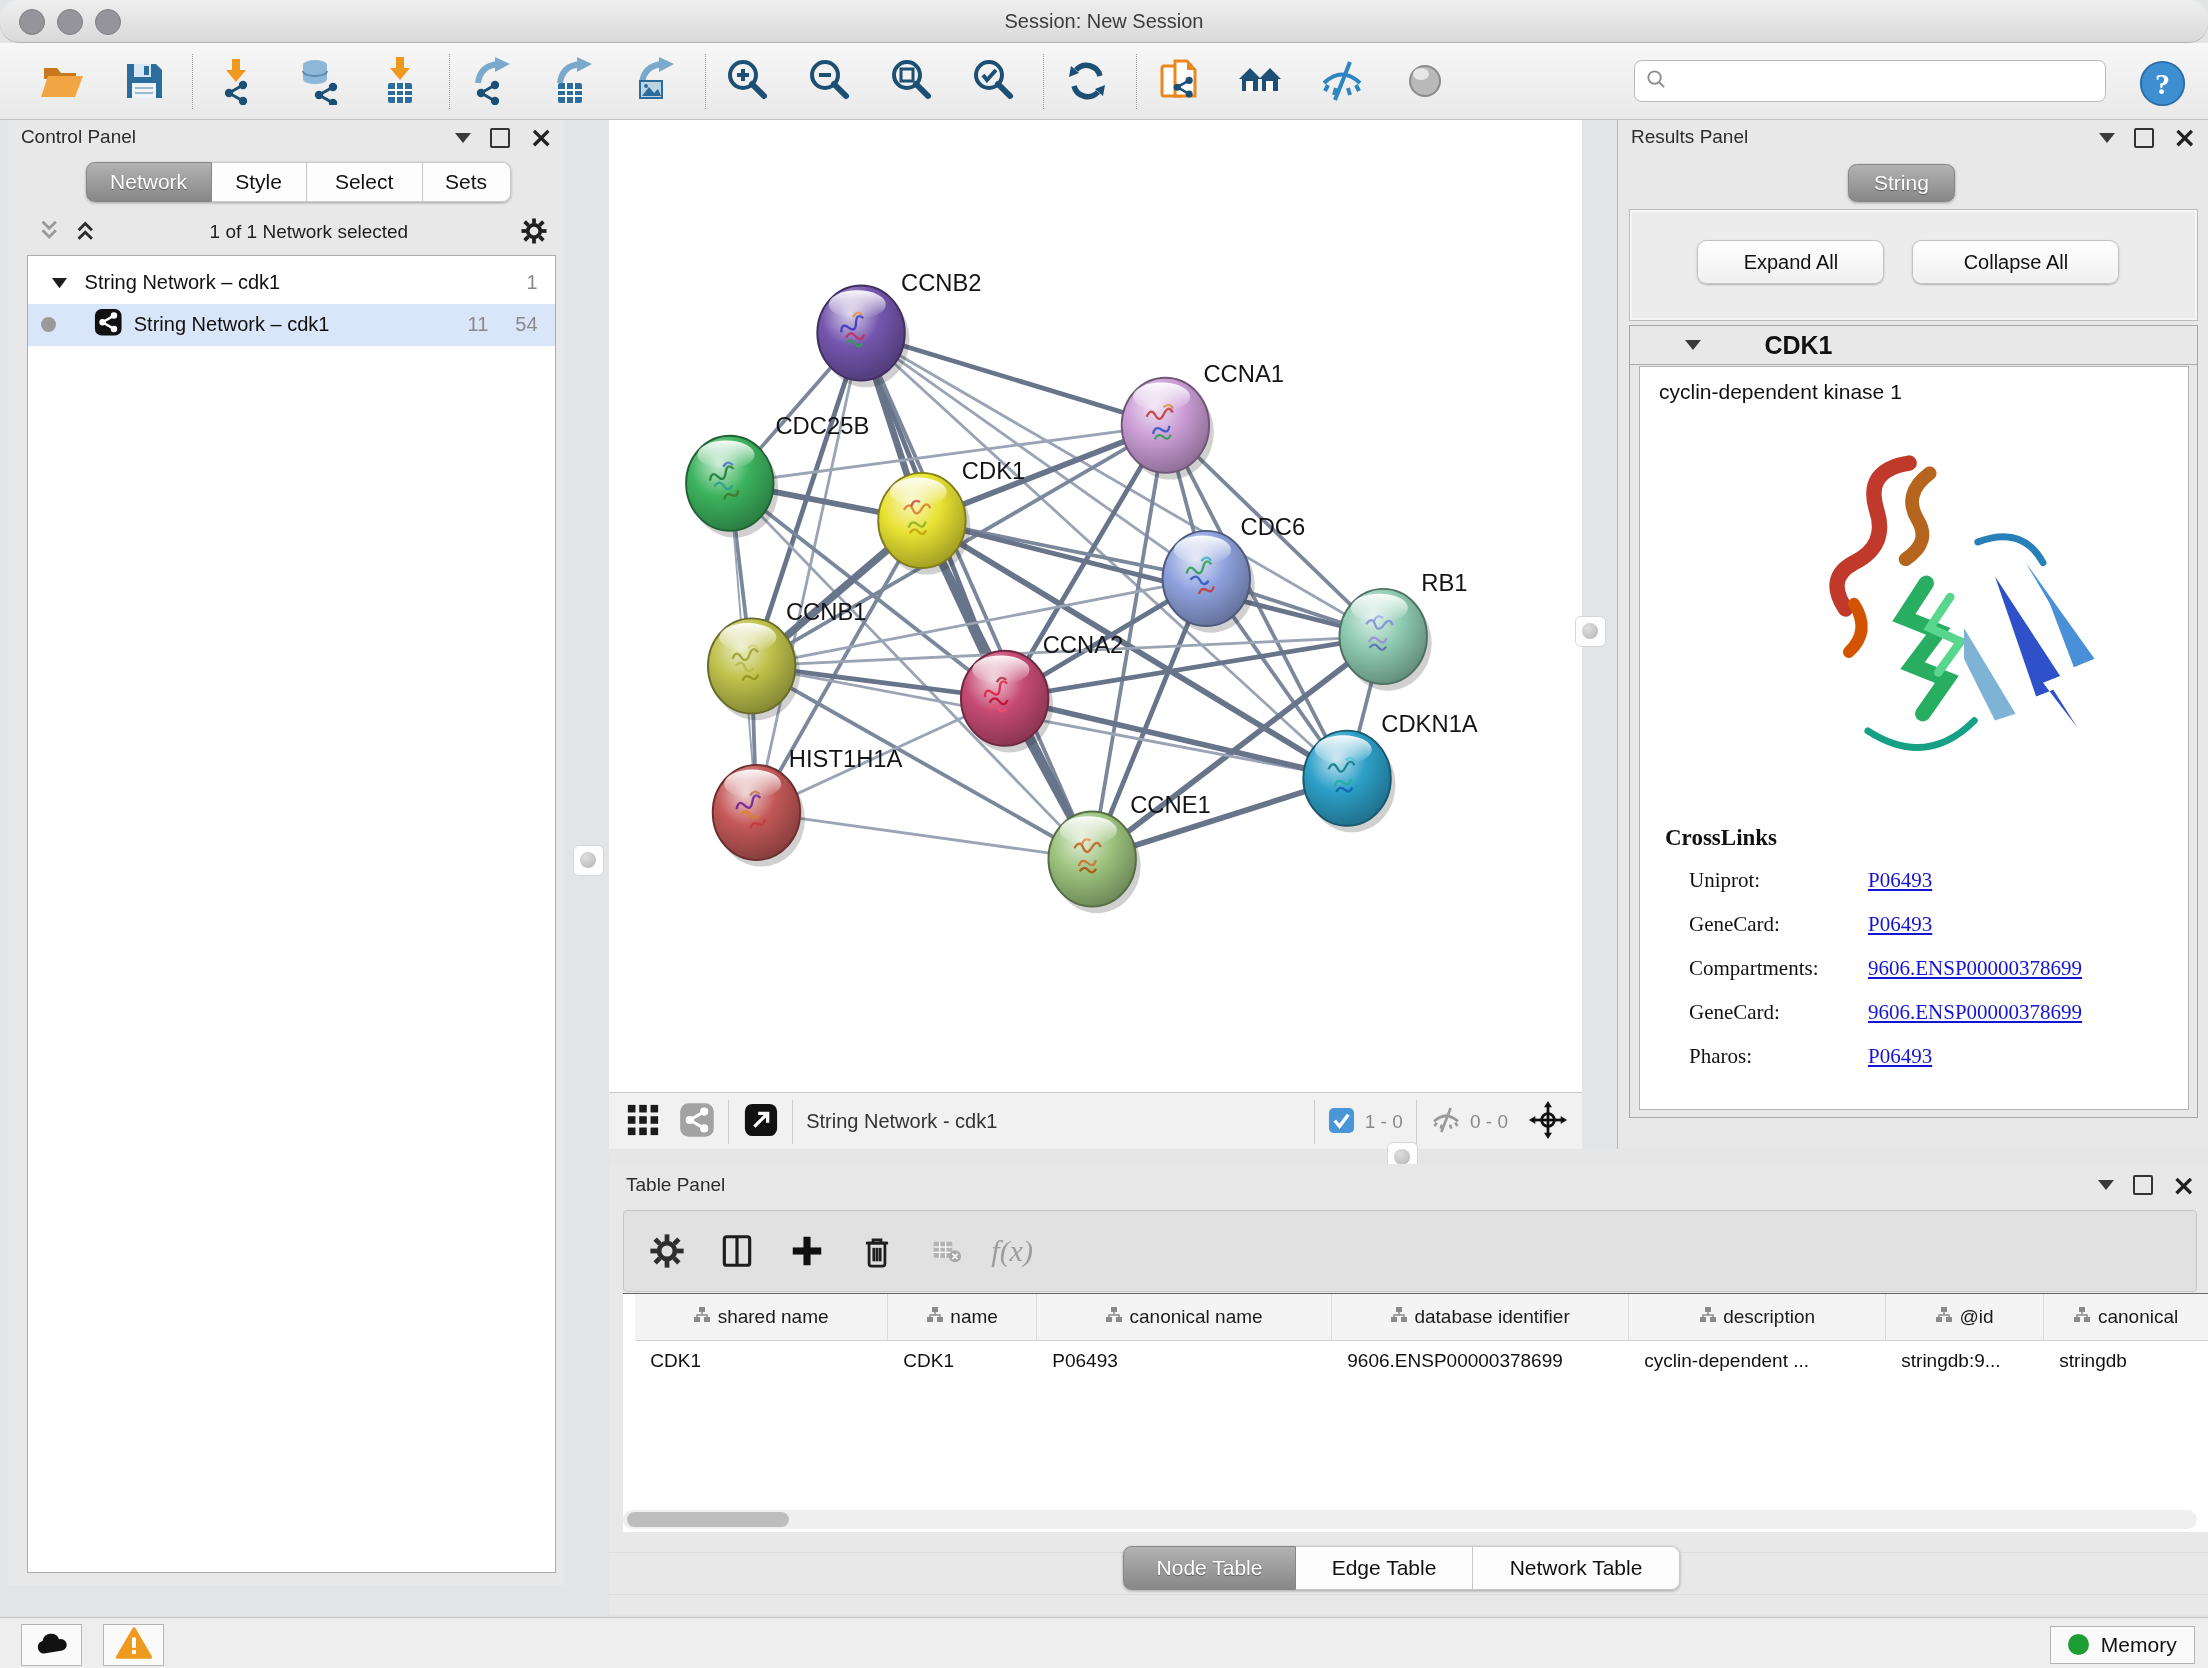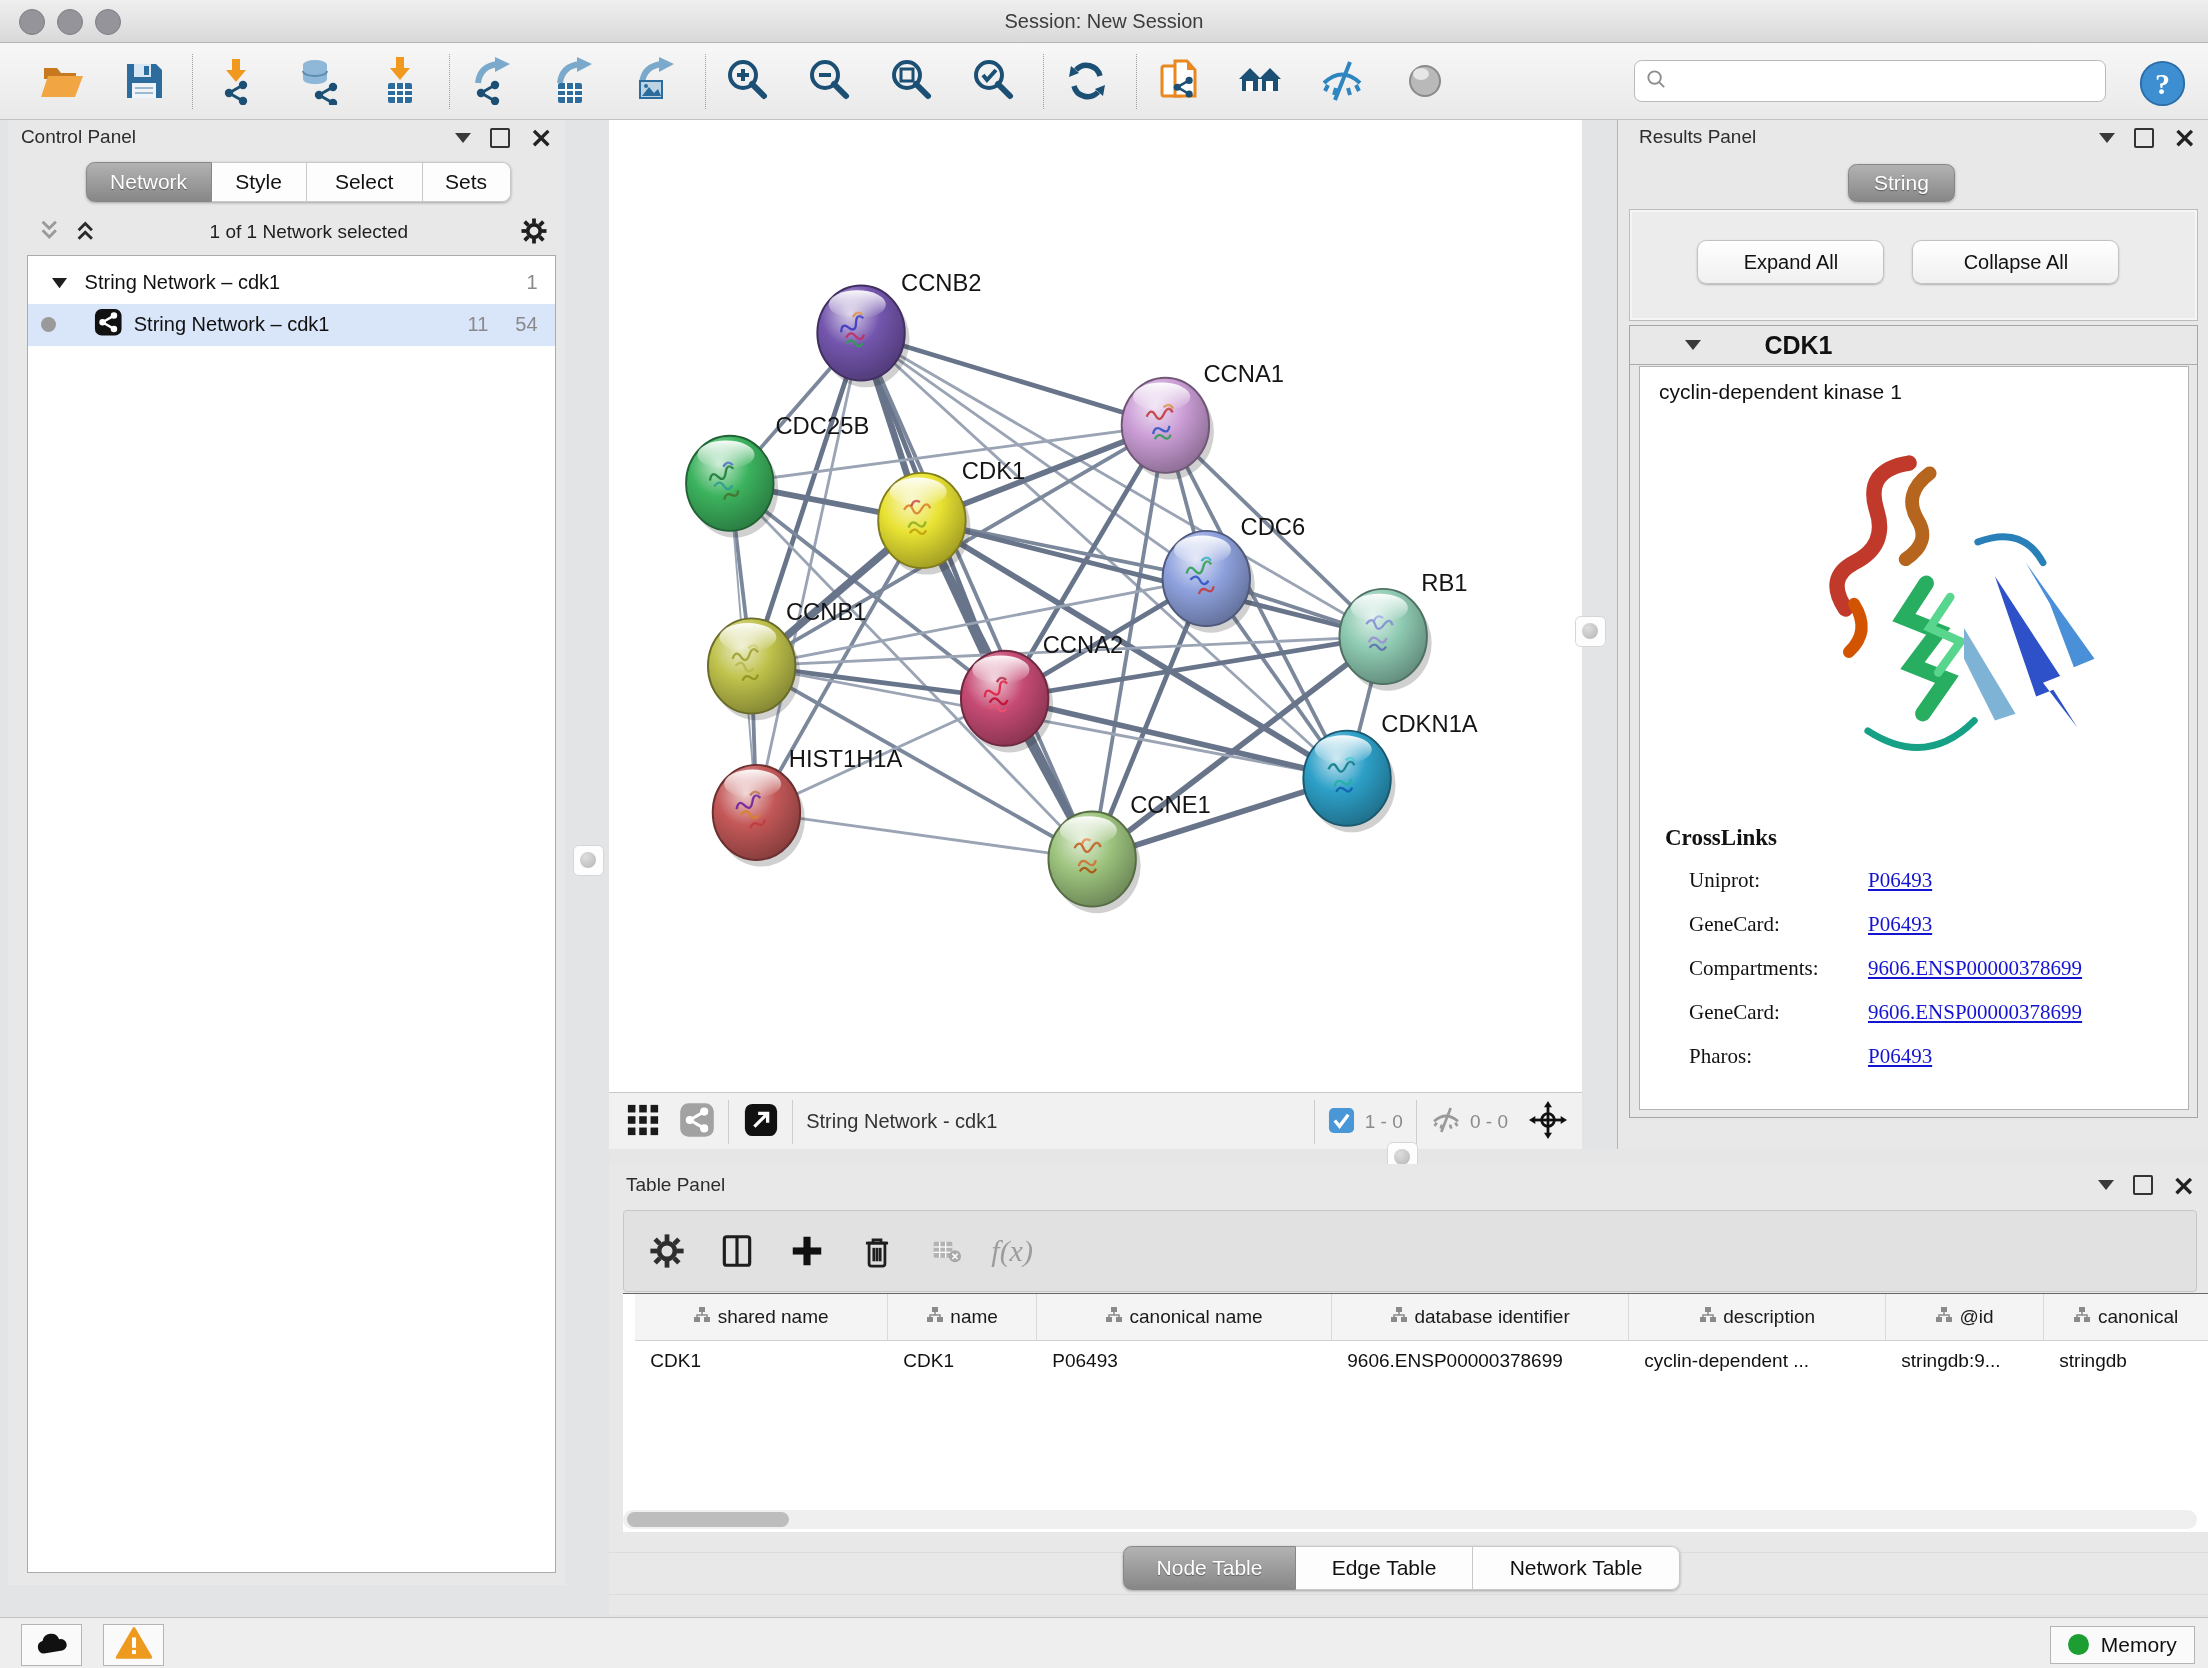--- a/index.html
+++ b/index.html
@@ -1,21 +1,21 @@
 <!DOCTYPE html>
 <html style="font-size:15px"><head>
 <meta charset="utf-8">
 <style>
   html,body{margin:0;padding:0;background:#dfe2e6;font-family:"Liberation Sans",sans-serif;}
   #window{position:relative;width:2208px;height:1668px;background:#e3e4e6;overflow:hidden;
           -webkit-font-smoothing:antialiased;}
   .abs{position:absolute;}
   
   #titlebar{left:0;top:0;width:2208px;height:42px;background:linear-gradient(#efefef,#d9d9d9);
-            border-bottom:1px solid #b3b3b3;}
+            border-bottom:1px solid #b3b3b3;border-radius:19px;}
   .tlight{position:absolute;top:8.6px;width:24px;height:24px;border-radius:50%;
           background:#94949a;border:1px solid #7d7d83;}
   #win-title{position:absolute;left:0;top:0;width:100%;height:42px;line-height:42px;text-align:center;
              font-size:20px;color:#3c3c3c;}
   
   #toolbar{left:0;top:43px;width:2208px;height:77px;background:linear-gradient(#f7f7f7,#e9e9e9);
            border-bottom:1px solid #c2c2c2;display:flex;align-items:center;padding-left:34px;box-sizing:border-box;}
   .btn-icon{width:55px;height:59px;display:flex;align-items:center;justify-content:center;flex:none;margin-right:27px;}
   .vdiv{flex:none;width:0;height:55px;border-left:1.9px dotted #9f9f9f;margin:0 15px 0 -5.7px;}
   #search-wrap{position:absolute;left:1634px;top:60px;width:472px;height:42px;background:#fff;
@@ -673,21 +673,21 @@
           </g>
         </svg></span>
   </div>
 
   <div class="abs" style="left:609px;top:1149px;width:1600px;height:15px;background:#e6e6e6"></div>
   <div class="handle" style="left:1387px;top:1142px">
       <div class="dot"></div>
     </div>
 
   <div id="rp" class="abs">
-    <div class="abs" style="left:21px;top:5.7px"><span class="panel-title">Results Panel</span></div>
+    <div class="abs" style="left:13px;top:5.7px"><span class="panel-title">Results Panel</span></div>
     <div class="abs winbtns" style="right:13.3px;top:7.6px">
       <span class="tri-down"></span>
       <span class="floatbox"></span>
       <span class="closex">×</span>
     </div>
     <div class="abs tabgroup" style="left:230px;top:44px;height:38px">
       <div class="tab sel only" style="padding:0 25px">String</div>
     </div>
     <div id="rp-box1">
       <div class="gbtn abs" style="left:67px;top:30px;width:185px;height:42px">Expand All</div>

